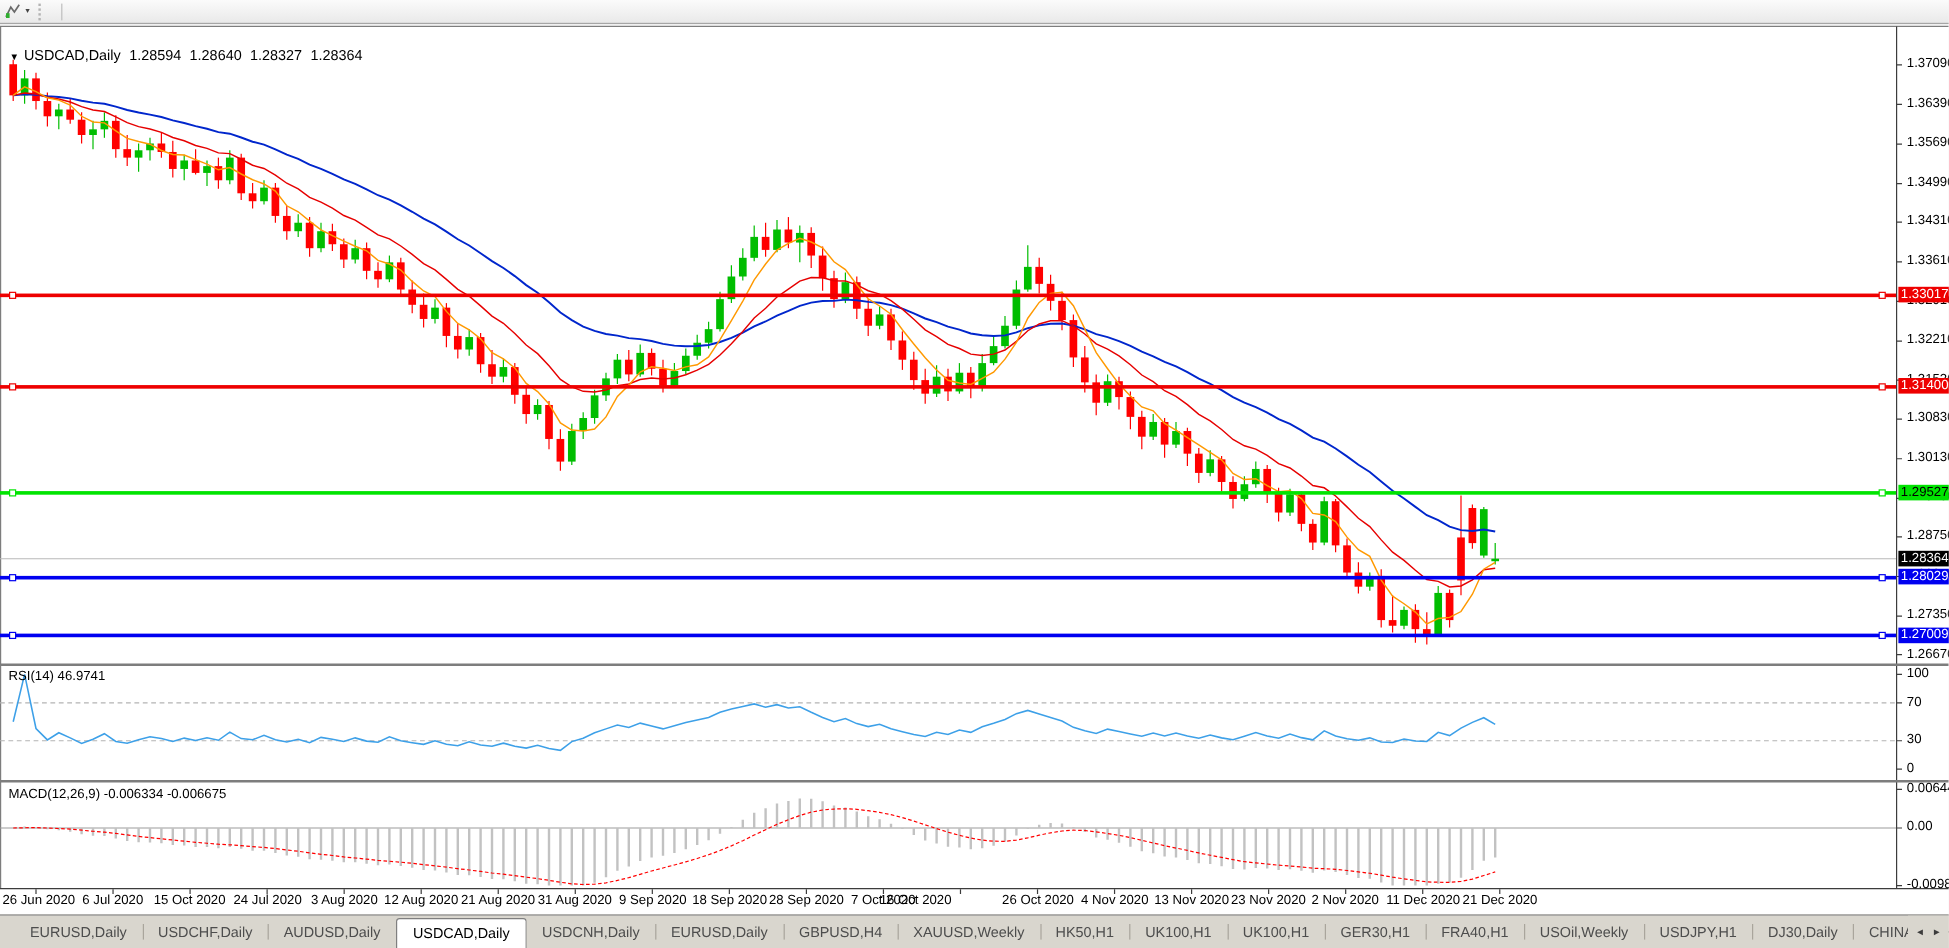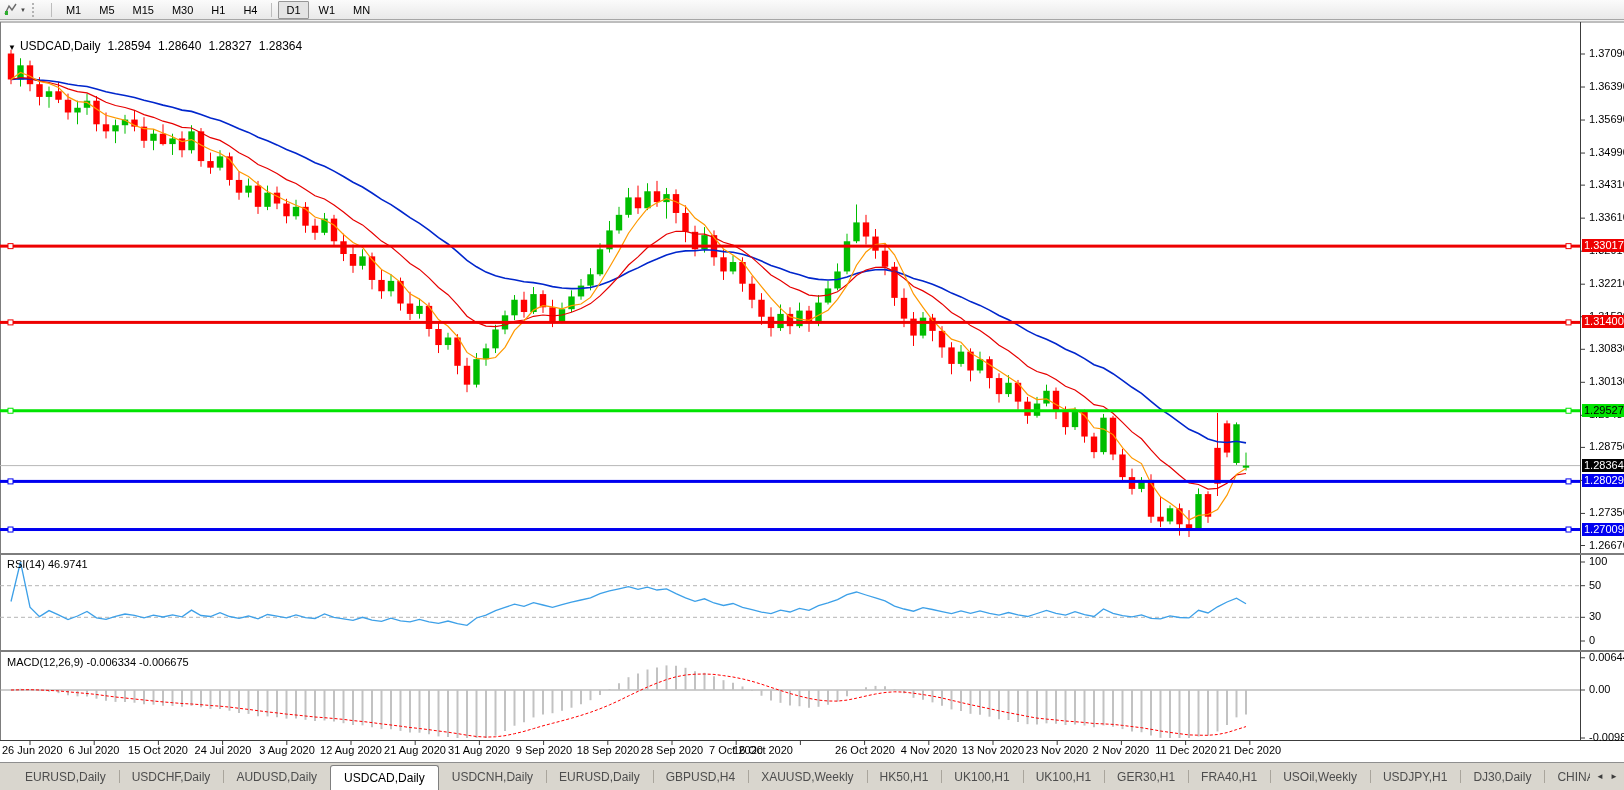--- a/index.html
+++ b/index.html
@@ -47,32 +47,20 @@
 <div class="toolbar">
   <span class="tool-ico">
     <svg width="15" height="13" viewBox="0 0 15 13">
       <path d="M2 11 L6 3 L9 7 L13 1" stroke="#6b6b6b" stroke-width="1.4" fill="none"></path>
       <rect x="2" y="8" width="3" height="4" fill="#2fae2f"></rect>
     </svg>
   </span>
   <span class="tool-caret">▼</span>
   <span class="grip"></span>
   <span class="tb-sep"></span>
-  <span id="tf-buttons" style="display:flex;align-items:center">
-      <button class="tf-btn" style="font:inherit;background:transparent">M1</button>
-      <button class="tf-btn" style="font:inherit;background:transparent">M5</button>
-      <button class="tf-btn" style="font:inherit;background:transparent">M15</button>
-      <button class="tf-btn" style="font:inherit;background:transparent">M30</button>
-      <button class="tf-btn" style="font:inherit;background:transparent">H1</button>
-      <button class="tf-btn" style="font:inherit;background:transparent">H4</button>
-      <span class="tb-sep"></span>
-      <button class="tf-btn active" style="font:inherit;background:#e4e4e4">D1</button>
-      <button class="tf-btn" style="font:inherit;background:transparent">W1</button>
-      <button class="tf-btn" style="font:inherit;background:transparent">MN</button>
-    </span>
 </div>
 
 <div class="chart-bg"></div>
 <svg id="plot" width="1624" height="762">
     <line x1="0" y1="22" x2="1624" y2="22" stroke="#7d7d7d" stroke-width="1"></line>
     <line x1="0.5" y1="22" x2="0.5" y2="740" stroke="#7d7d7d" stroke-width="1"></line>
     <line x1="1580.5" y1="22" x2="1580.5" y2="740" stroke="#3c3c3c" stroke-width="1"></line>
     <line x1="0" y1="554" x2="1624" y2="554" stroke="#7d7d7d" stroke-width="2"></line>
     <line x1="0" y1="651" x2="1624" y2="651" stroke="#7d7d7d" stroke-width="2"></line>
     <line x1="0" y1="740.5" x2="1624" y2="740.5" stroke="#3c3c3c" stroke-width="1"></line>
@@ -600,21 +588,21 @@
     <div class="datelbl" style="left:865px">26 Oct 2020</div>
     <div class="datelbl" style="left:929px">4 Nov 2020</div>
     <div class="datelbl" style="left:993px">13 Nov 2020</div>
     <div class="datelbl" style="left:1057px">23 Nov 2020</div>
     <div class="datelbl" style="left:1121px">2 Nov 2020</div>
     <div class="datelbl" style="left:1186px">11 Dec 2020</div>
     <div class="datelbl" style="left:1250px">21 Dec 2020</div>
   </div>
 <div id="indicator-axis-labels">
     <div class="axis-lbl" style="top:555px">100</div>
-    <div class="axis-lbl" style="top:579px">50</div>
+    <div class="axis-lbl" style="top:579px">70</div>
     <div class="axis-lbl" style="top:610px">30</div>
     <div class="axis-lbl" style="top:634px">0</div>
     <div class="axis-lbl" style="top:651px">0.006444</div>
     <div class="axis-lbl" style="top:683px">0.00</div>
     <div class="axis-lbl" style="top:731px">-0.009871</div>
   </div>
 
 <div class="tabbar" id="tabbar">
     <div class="tab">EURUSD,Daily</div>
     <div class="tab">USDCHF,Daily</div>

